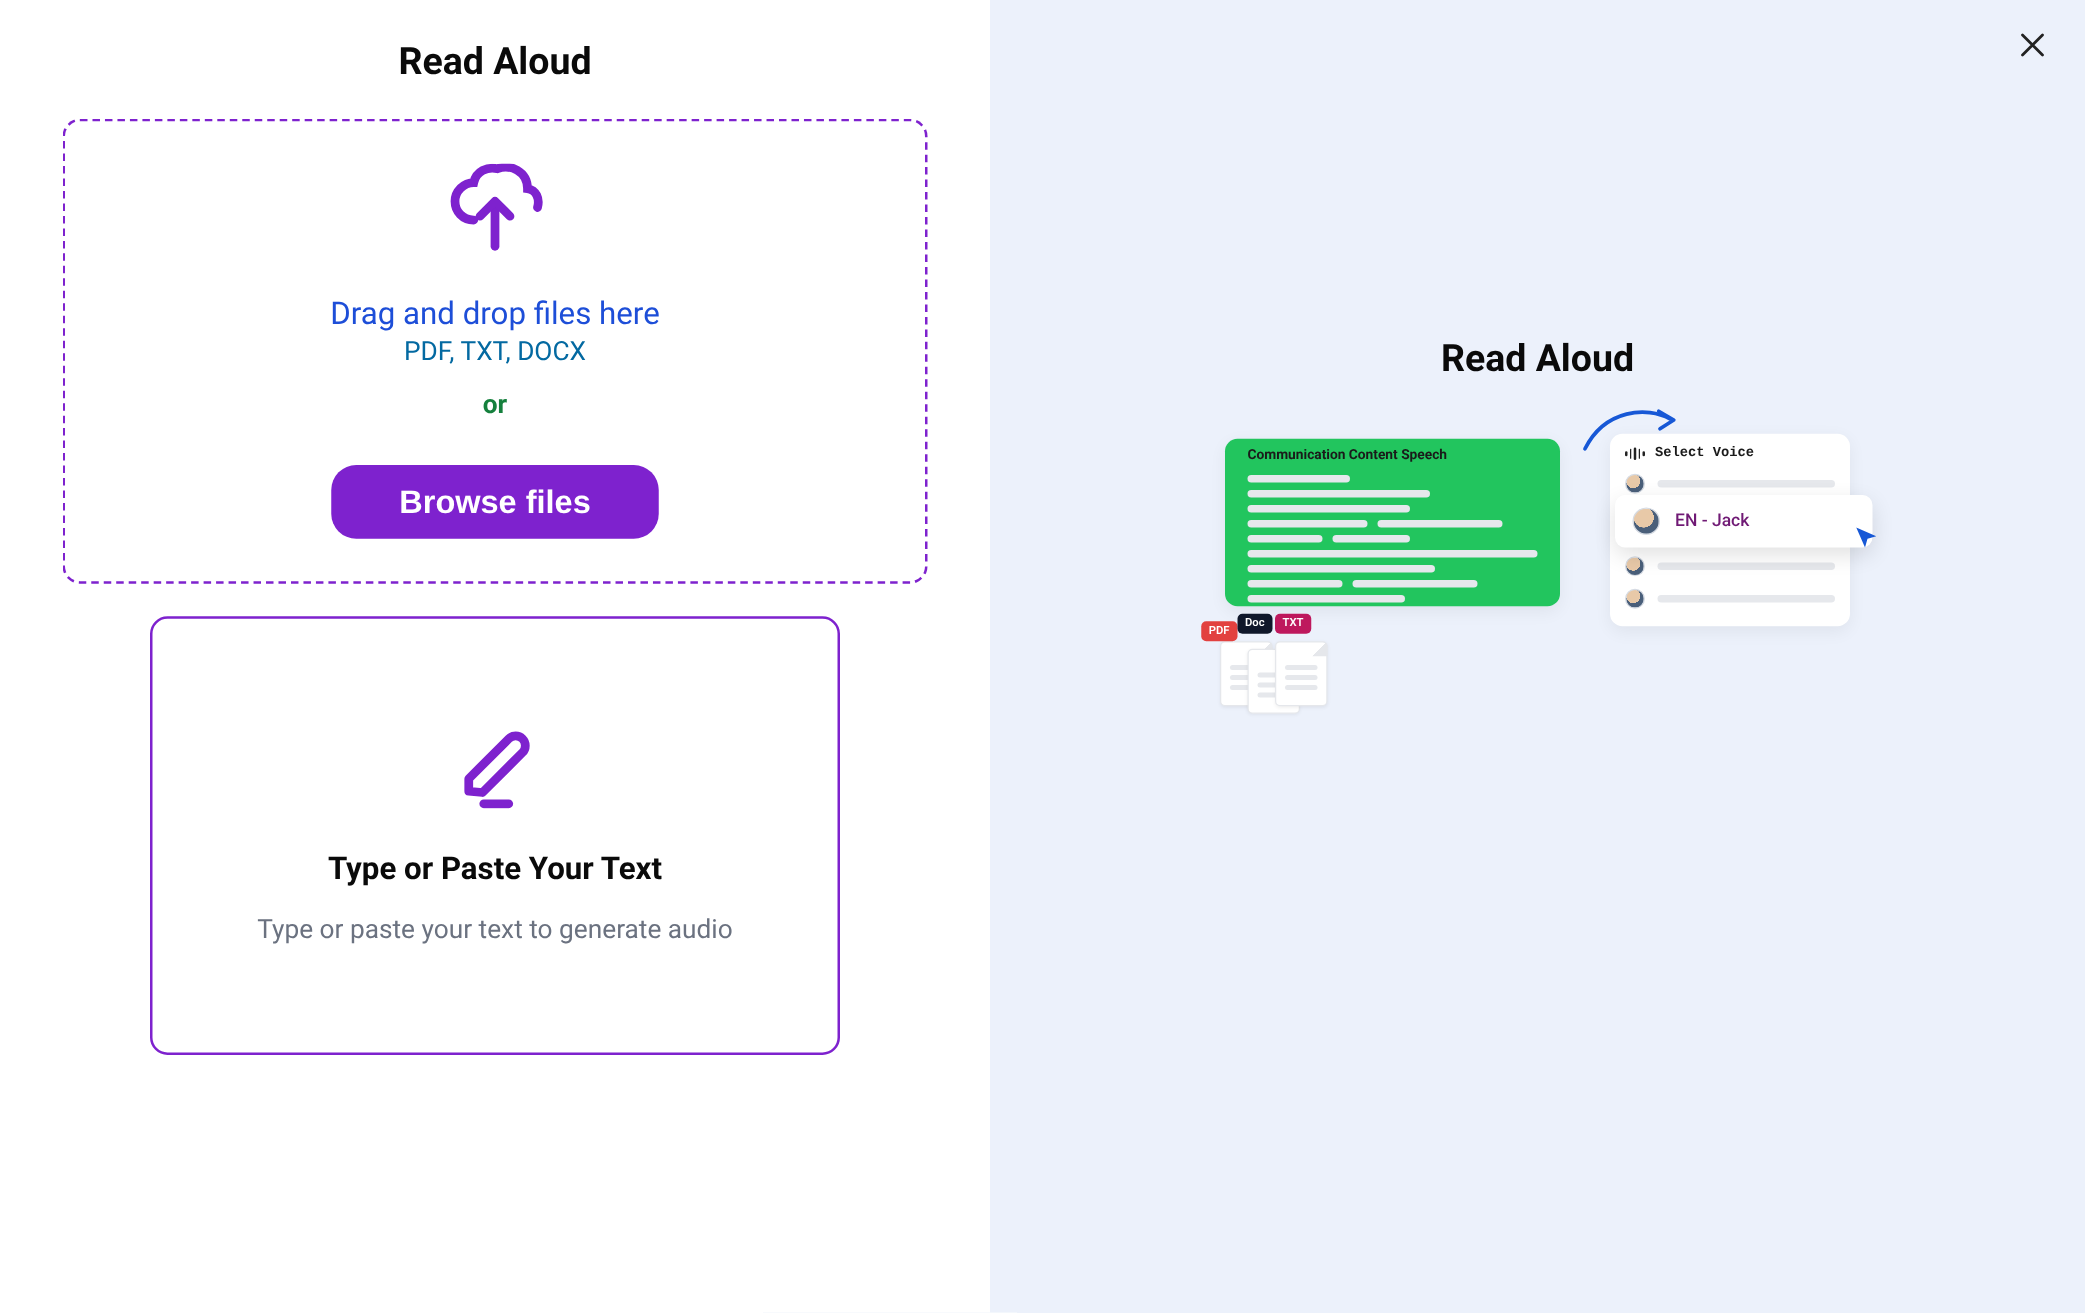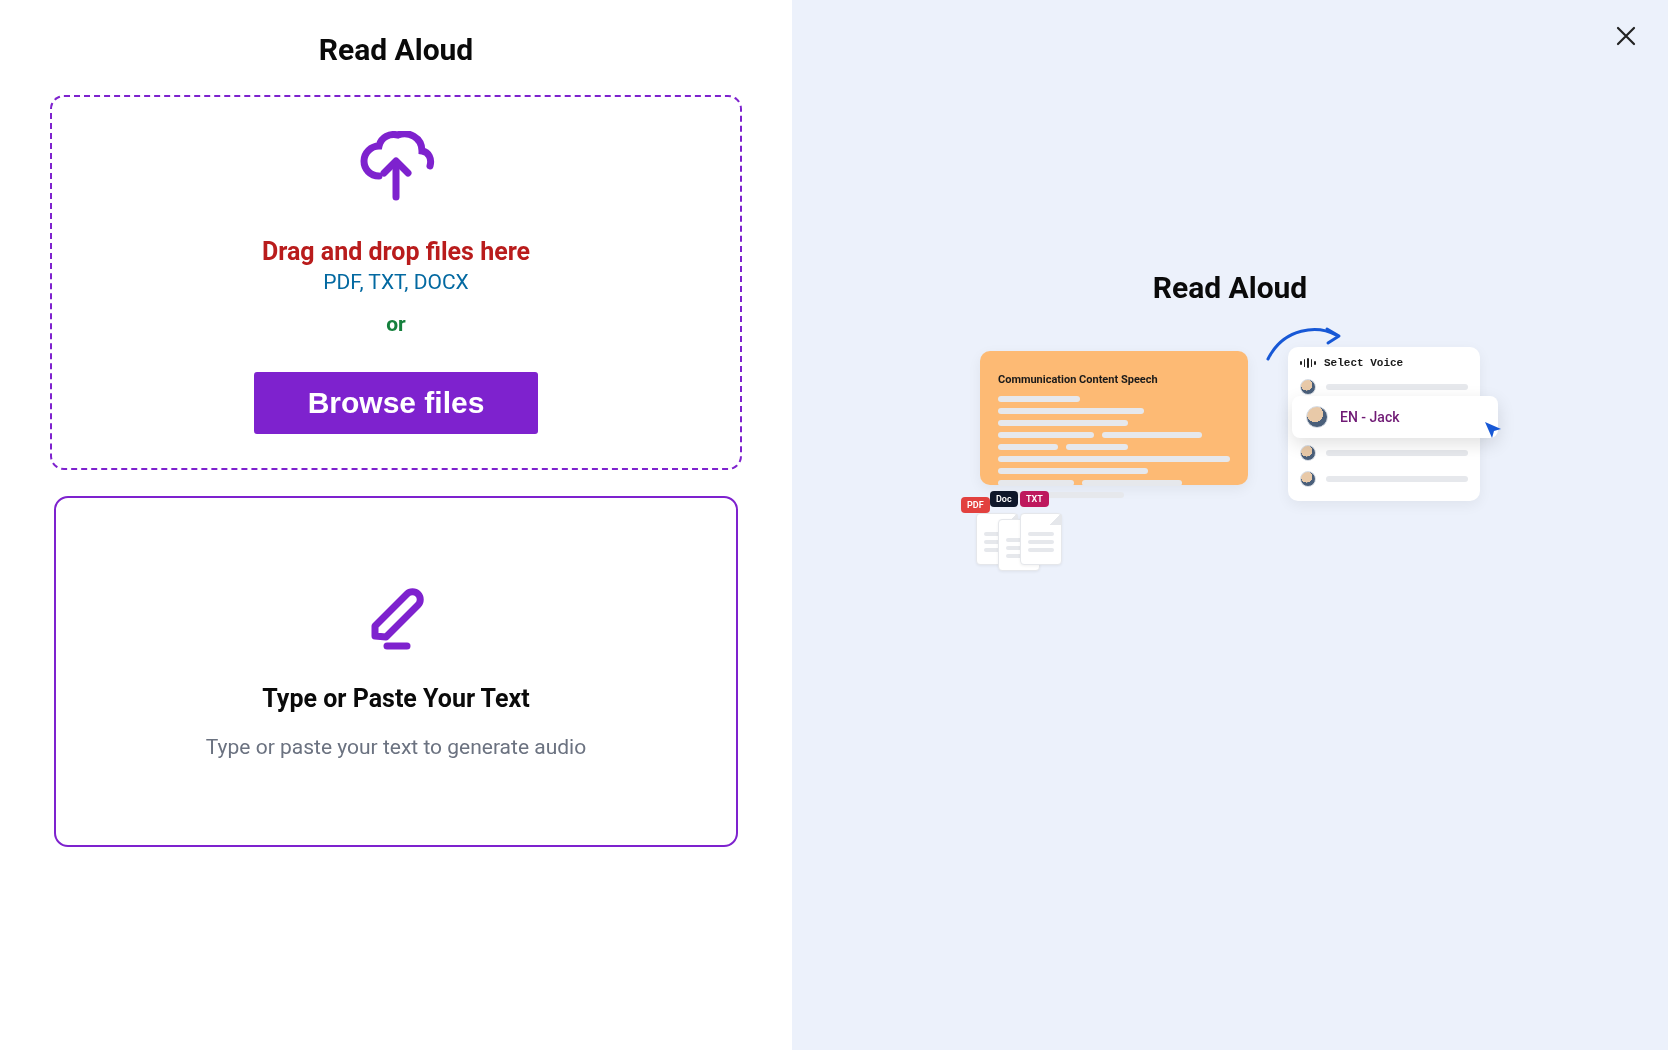--- a/index.html
+++ b/index.html
@@ -54,47 +54,47 @@
     border-radius: 14px;
     padding: 34px 20px 34px 20px;
     display: flex;
     flex-direction: column;
     align-items: center;
     margin-bottom: 26px;
   }
   .cloud-upload-icon { margin-bottom: 30px; }
   .dropzone-heading {
     font-size: 25px;
-    font-weight: 700;
-    color: #b91c1c;
+    font-weight: 400;
+    color: #1d4ed8;
     margin-bottom: 4px;
   }
   .dropzone-formats {
     font-size: 21px;
     color: #0369a1;
     margin-bottom: 18px;
   }
   .dropzone-or {
     font-size: 21px;
     font-weight: 700;
     color: #15803d;
     margin-bottom: 36px;
   }
   .browse-btn {
     background: #7e22ce;
     color: #fff;
     border: none;
-    border-radius: 3px;
-    font-size: 30px;
+    border-radius: 20px;
+    font-size: 26px;
     font-weight: 700;
     padding: 14px 54px;
     cursor: pointer;
   }
   .text-card {
-    width: 684px;
+    width: 552px;
     border: 2px solid #7e22ce;
     border-radius: 14px;
     padding: 86px 20px 86px 20px;
     display: flex;
     flex-direction: column;
     align-items: center;
   }
   .pencil-icon { margin-bottom: 30px; }
   .text-card-heading {
     font-size: 25px;
@@ -117,24 +117,24 @@
     height: 176px;
     position: relative;
     margin-bottom: 56px;
   }
   .doc-card {
     position: absolute;
     left: 0;
     top: 10px;
     width: 268px;
     height: 134px;
-    background: #fdba74;
+    background: #22c55e;
     border-radius: 10px;
     box-shadow: 0 4px 14px rgba(0,0,0,0.06);
-    padding: 22px 18px;
+    padding: 6px 18px;
   }
   .doc-card-title {
     font-size: 11px;
     font-weight: 700;
     color: #1a1a1a;
     margin-bottom: 10px;
   }
   .doc-lines { display: flex; flex-wrap: wrap; gap: 6px 8px; }
   .doc-lines .gb { background:#e6e8ec; border-radius:3px; height:6px; }
   .file-stack {

